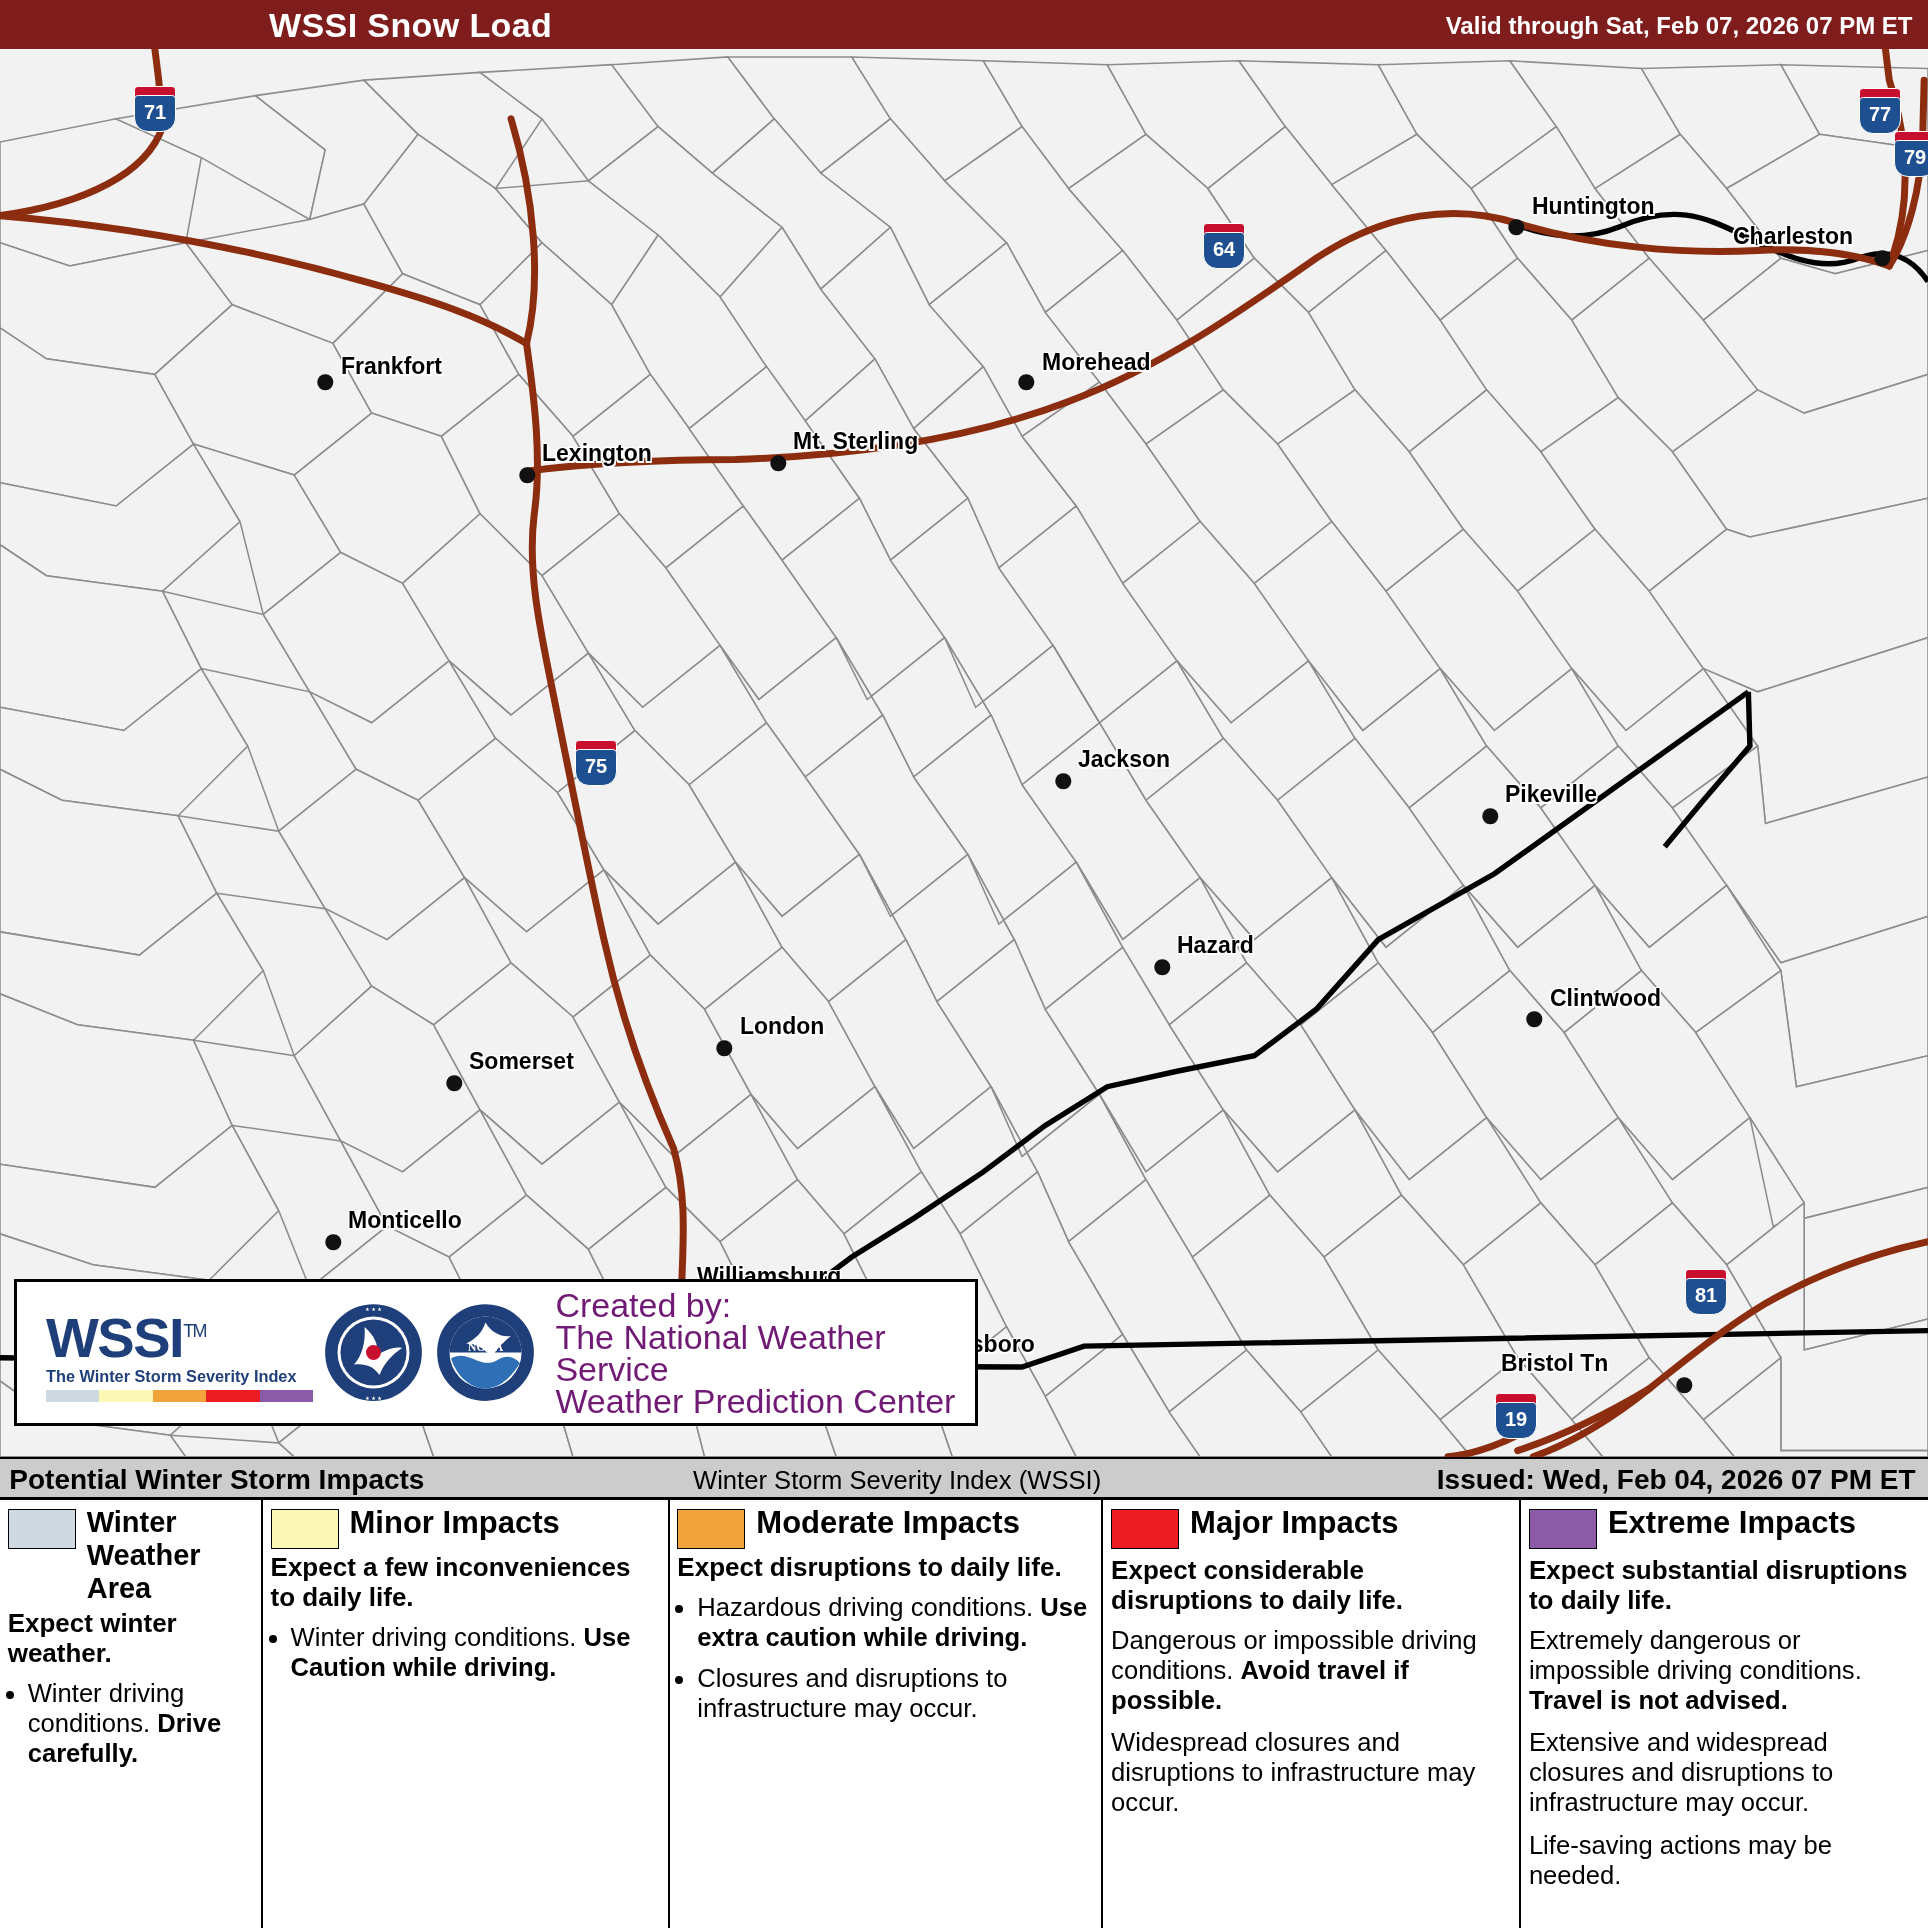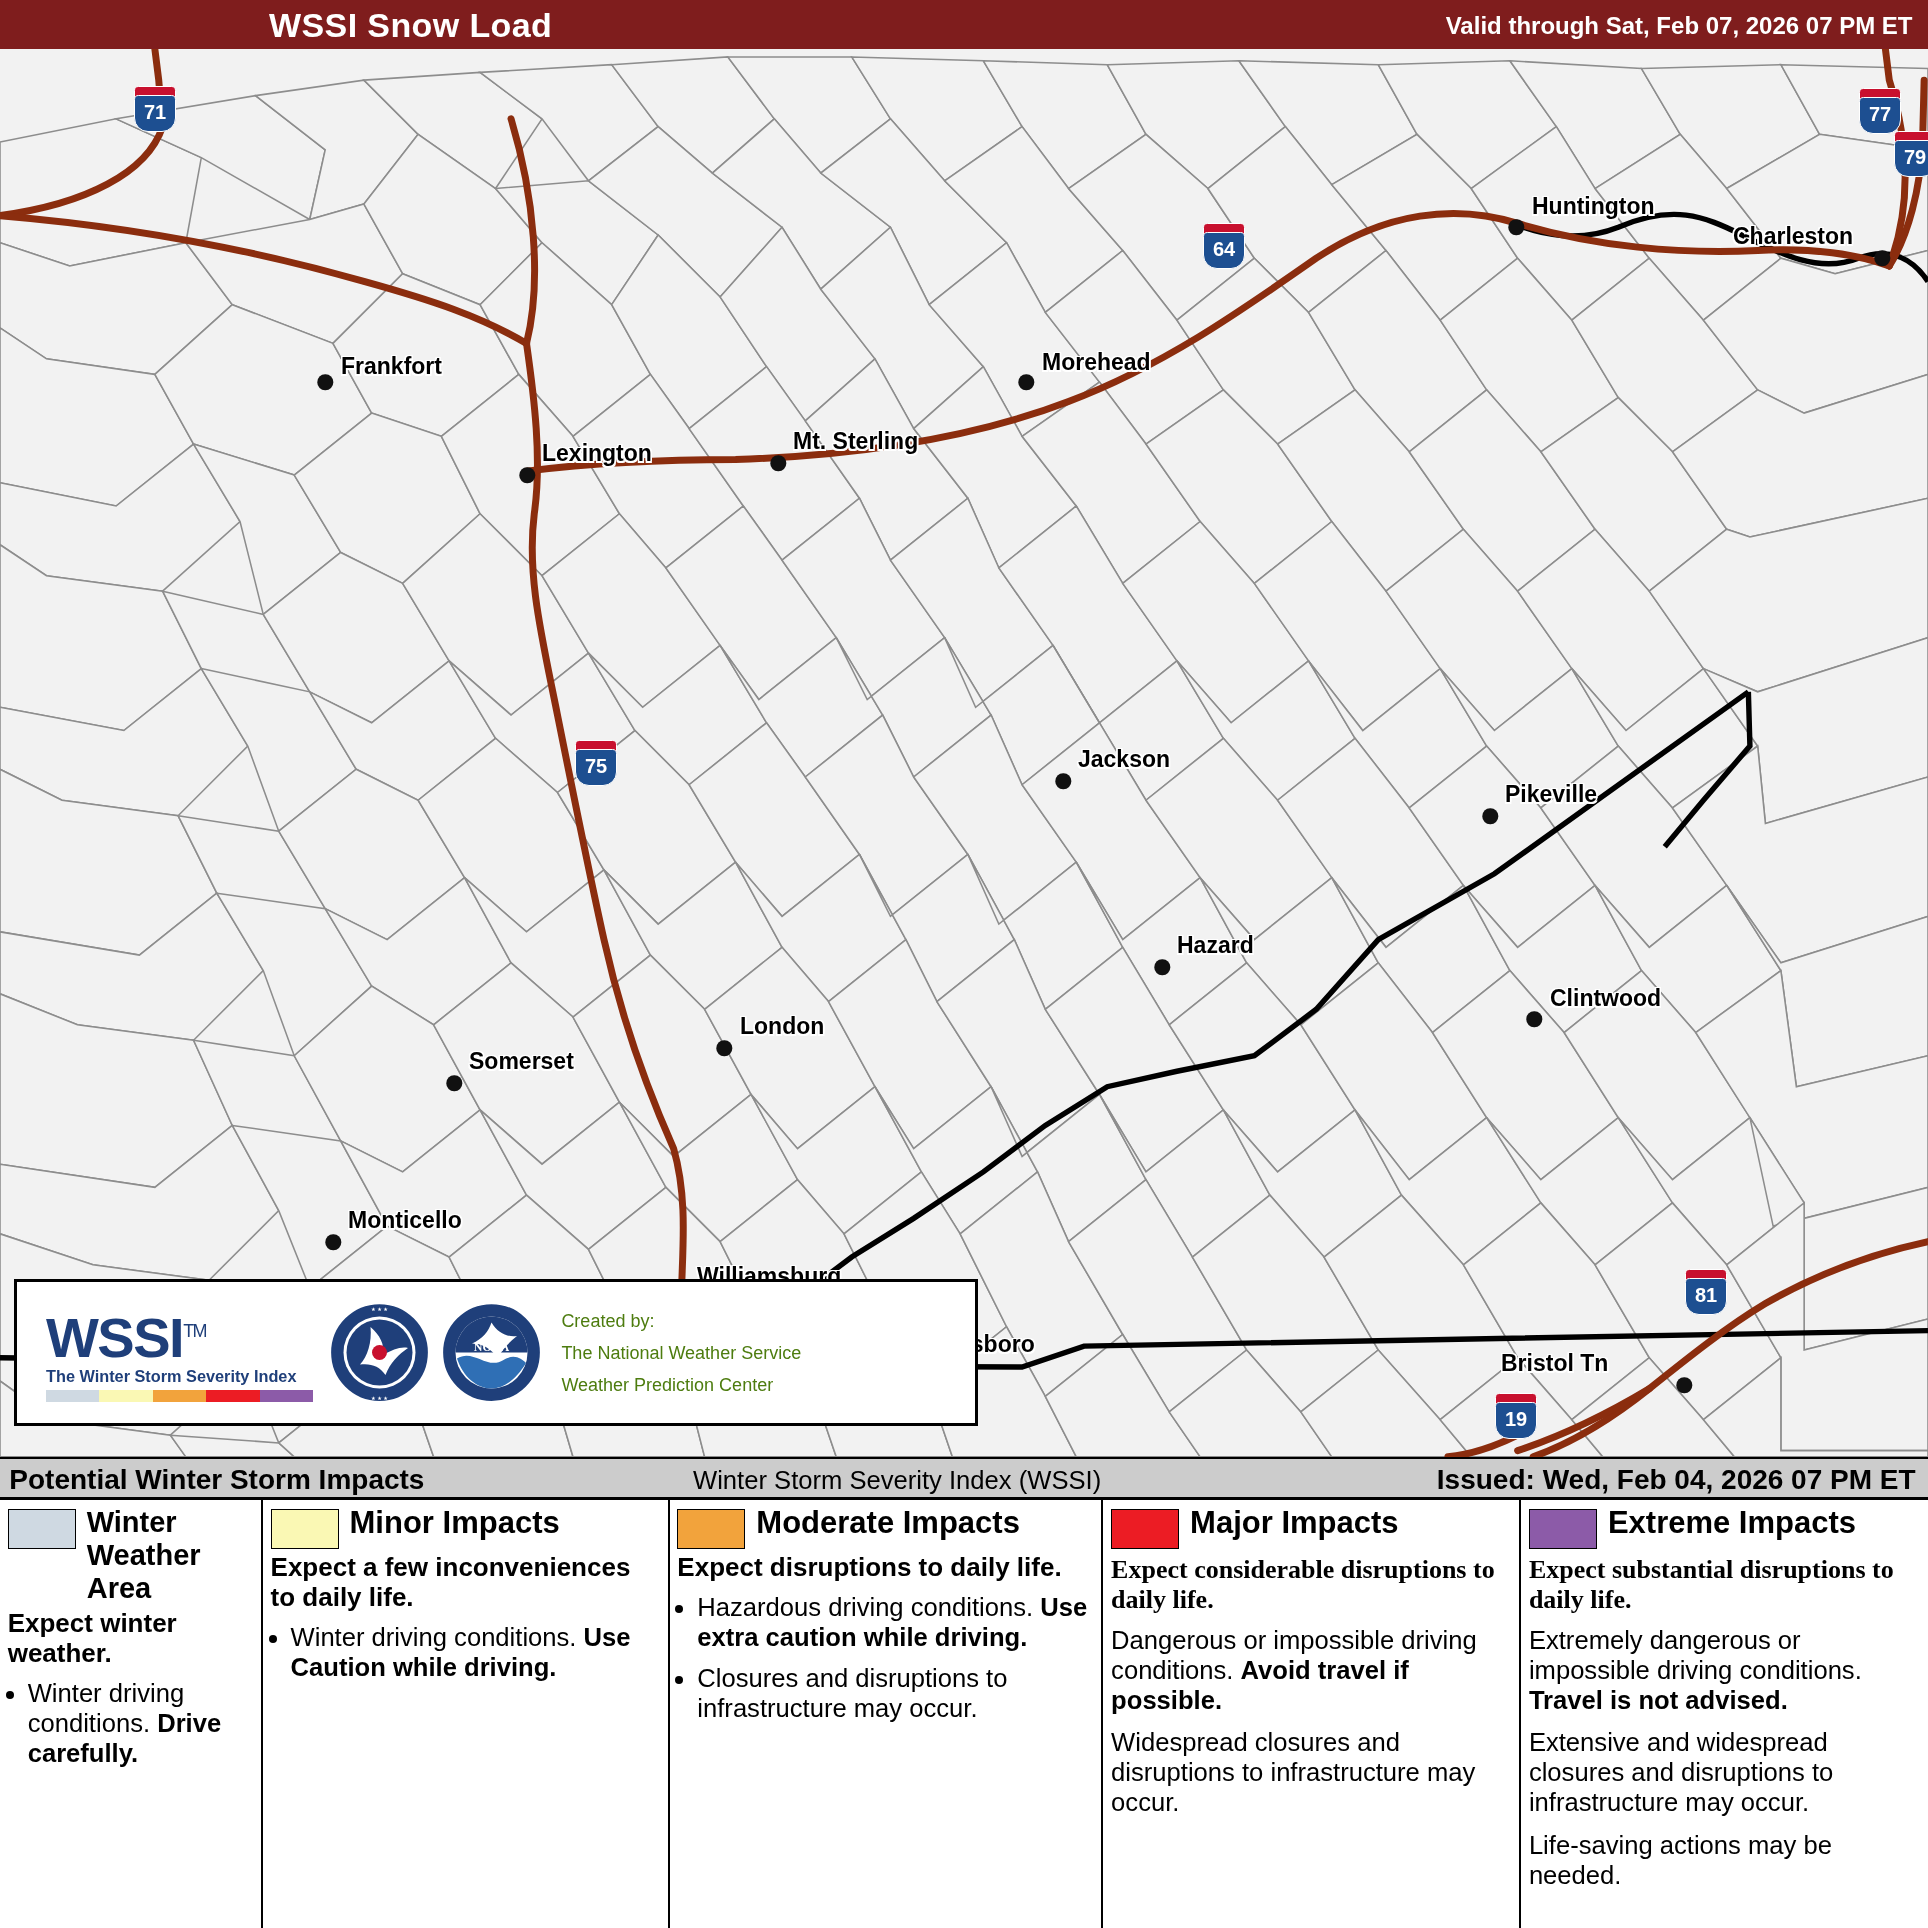--- a/index.html
+++ b/index.html
@@ -137,23 +137,23 @@
   }
   #logo-box .wssi-swatches div { flex: 1 1 0; }
 
   .seal {
     width: 105px; height: 105px;
     margin-left: 7.7px;
     flex: 0 0 auto;
   }
   #logo-box .credit {
     margin-left: 17px;
-    font-size: 18px;
+    font-size: 34px;
     line-height: 32px;
-    color: #4d7c0f;
+    color: #701a75;
   }
 
   
   #subheader {
     position: absolute;
     left: 0; top: 1457px;
     width: 1928px; height: 42px;
     background: #cccccc;
     border-top: 2.3px solid #000000;
     border-bottom: 2.3px solid #000000;
@@ -209,21 +209,21 @@
     color: #000;
   }
   .legend-col.c0 .legend-title { font-size: 29px; line-height: 33px; }
   .legend-lead {
     font-size: 26px;
     font-weight: bold;
     line-height: 30px;
     margin-top: 3.1px;
     color: #000;
   }
-  .legend-col.c3 .legend-lead, .legend-col.c4 .legend-lead { margin-top: 6.2px; font-family: Liberation Serif, serif; }
+  .legend-col.c3 .legend-lead, .legend-col.c4 .legend-lead { margin-top: 6.2px; }
   .legend-body {
     font-size: 25.6px;
     line-height: 30px;
     margin-top: 9.3px;
     color: #000;
   }
   .legend-body p { margin: 0 0 12.4px 0; }
   .legend-body ul { margin: 0; padding-left: 20px; }
   .legend-body li { margin-bottom: 11px; }
   .legend-body b { font-weight: bold; }

